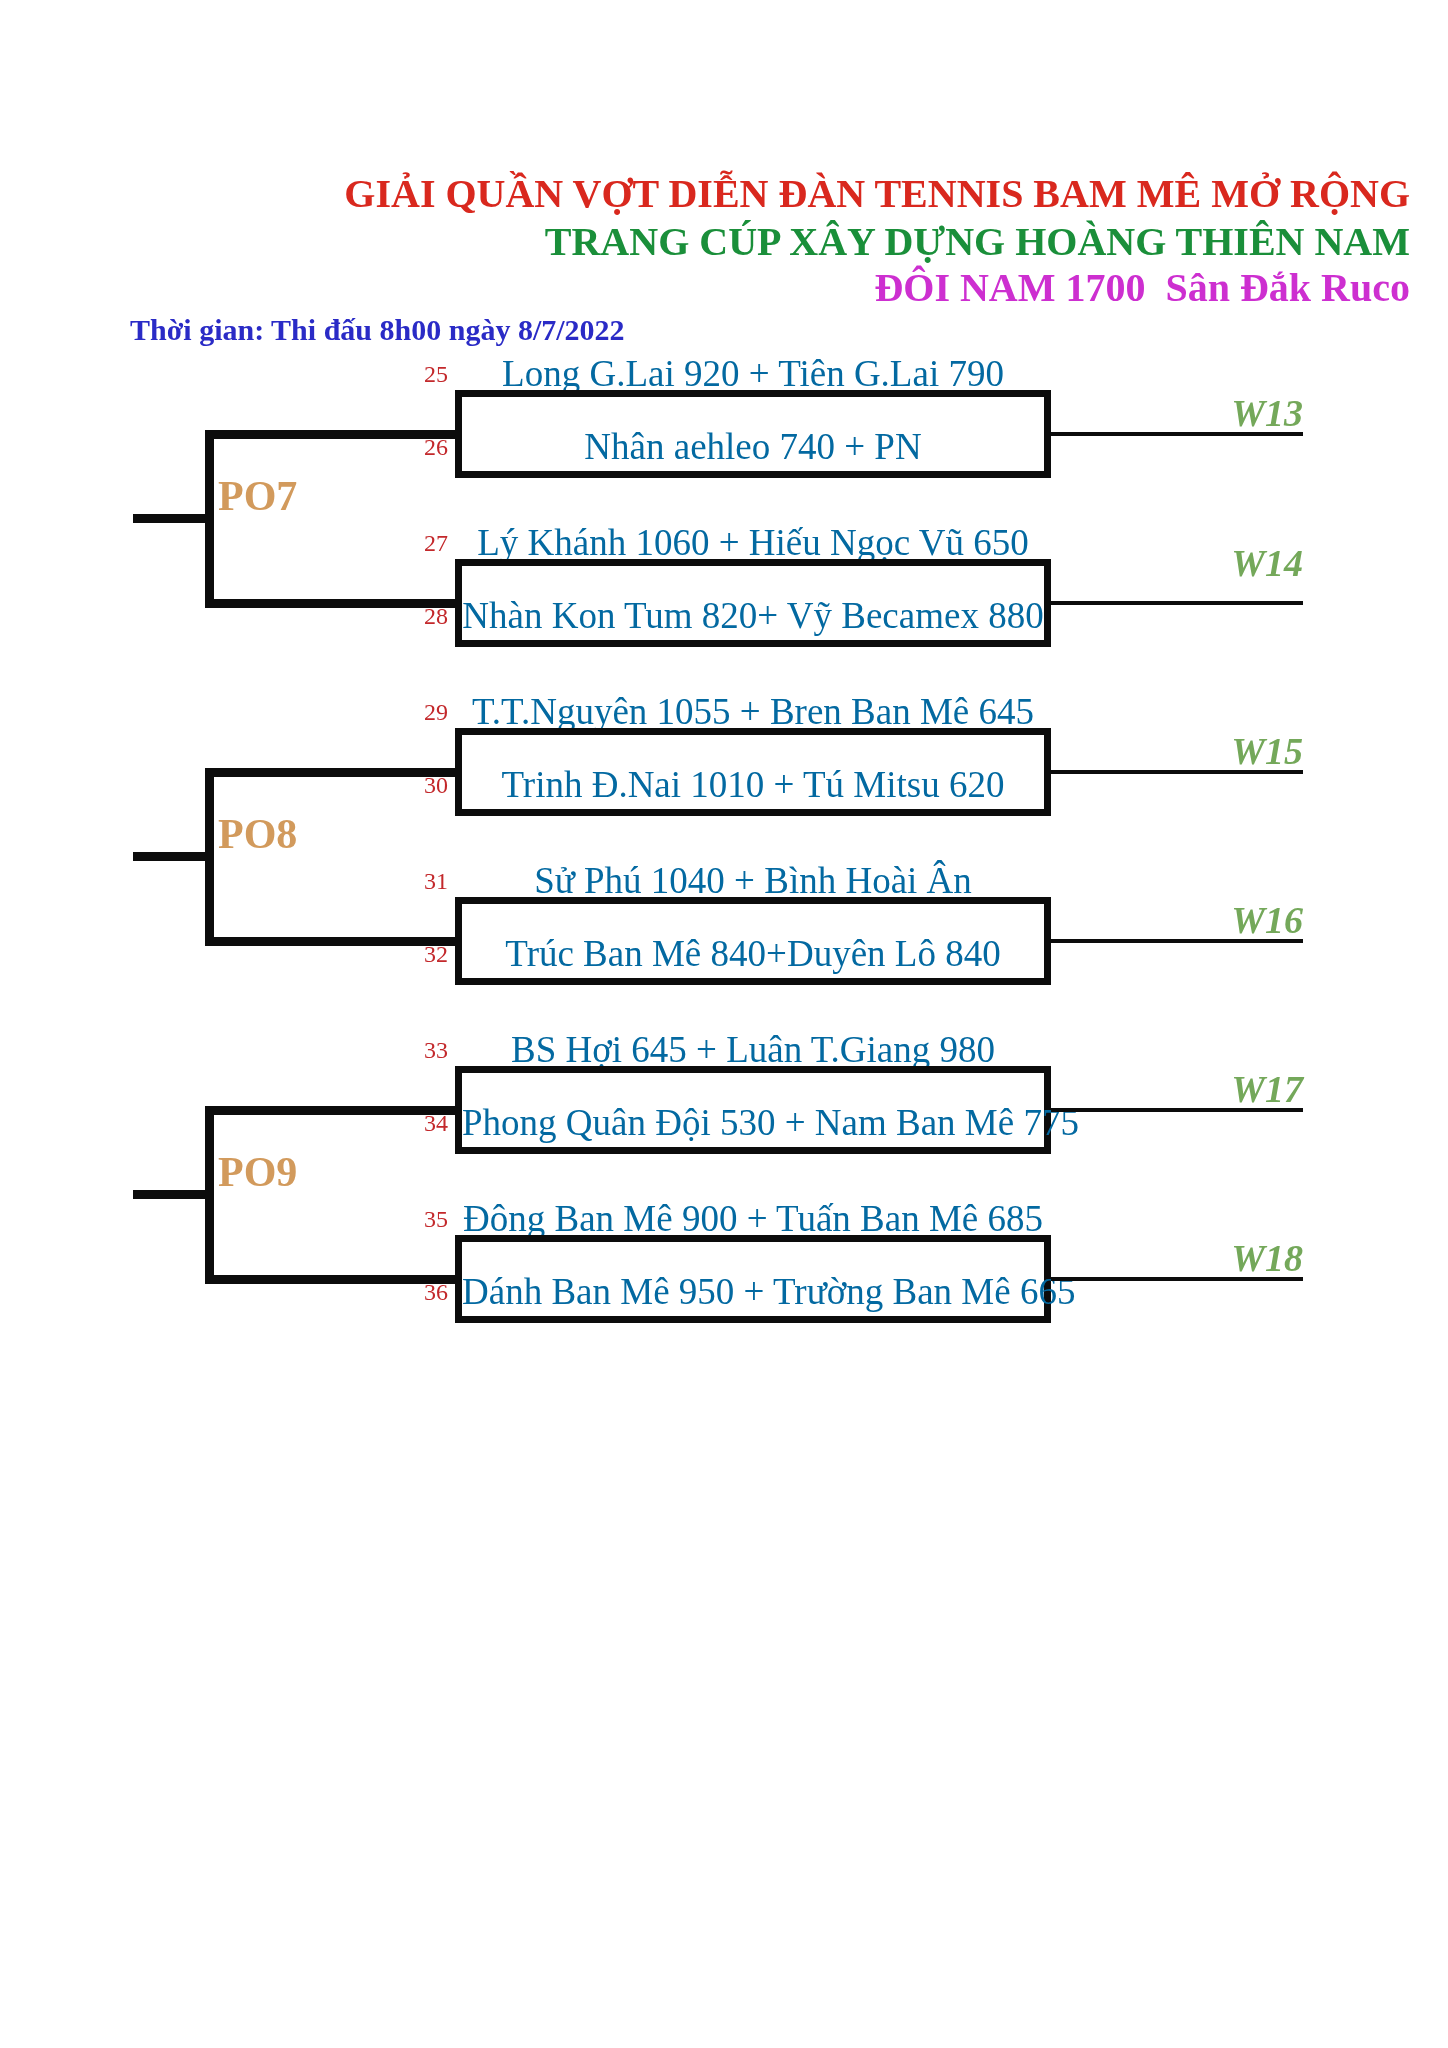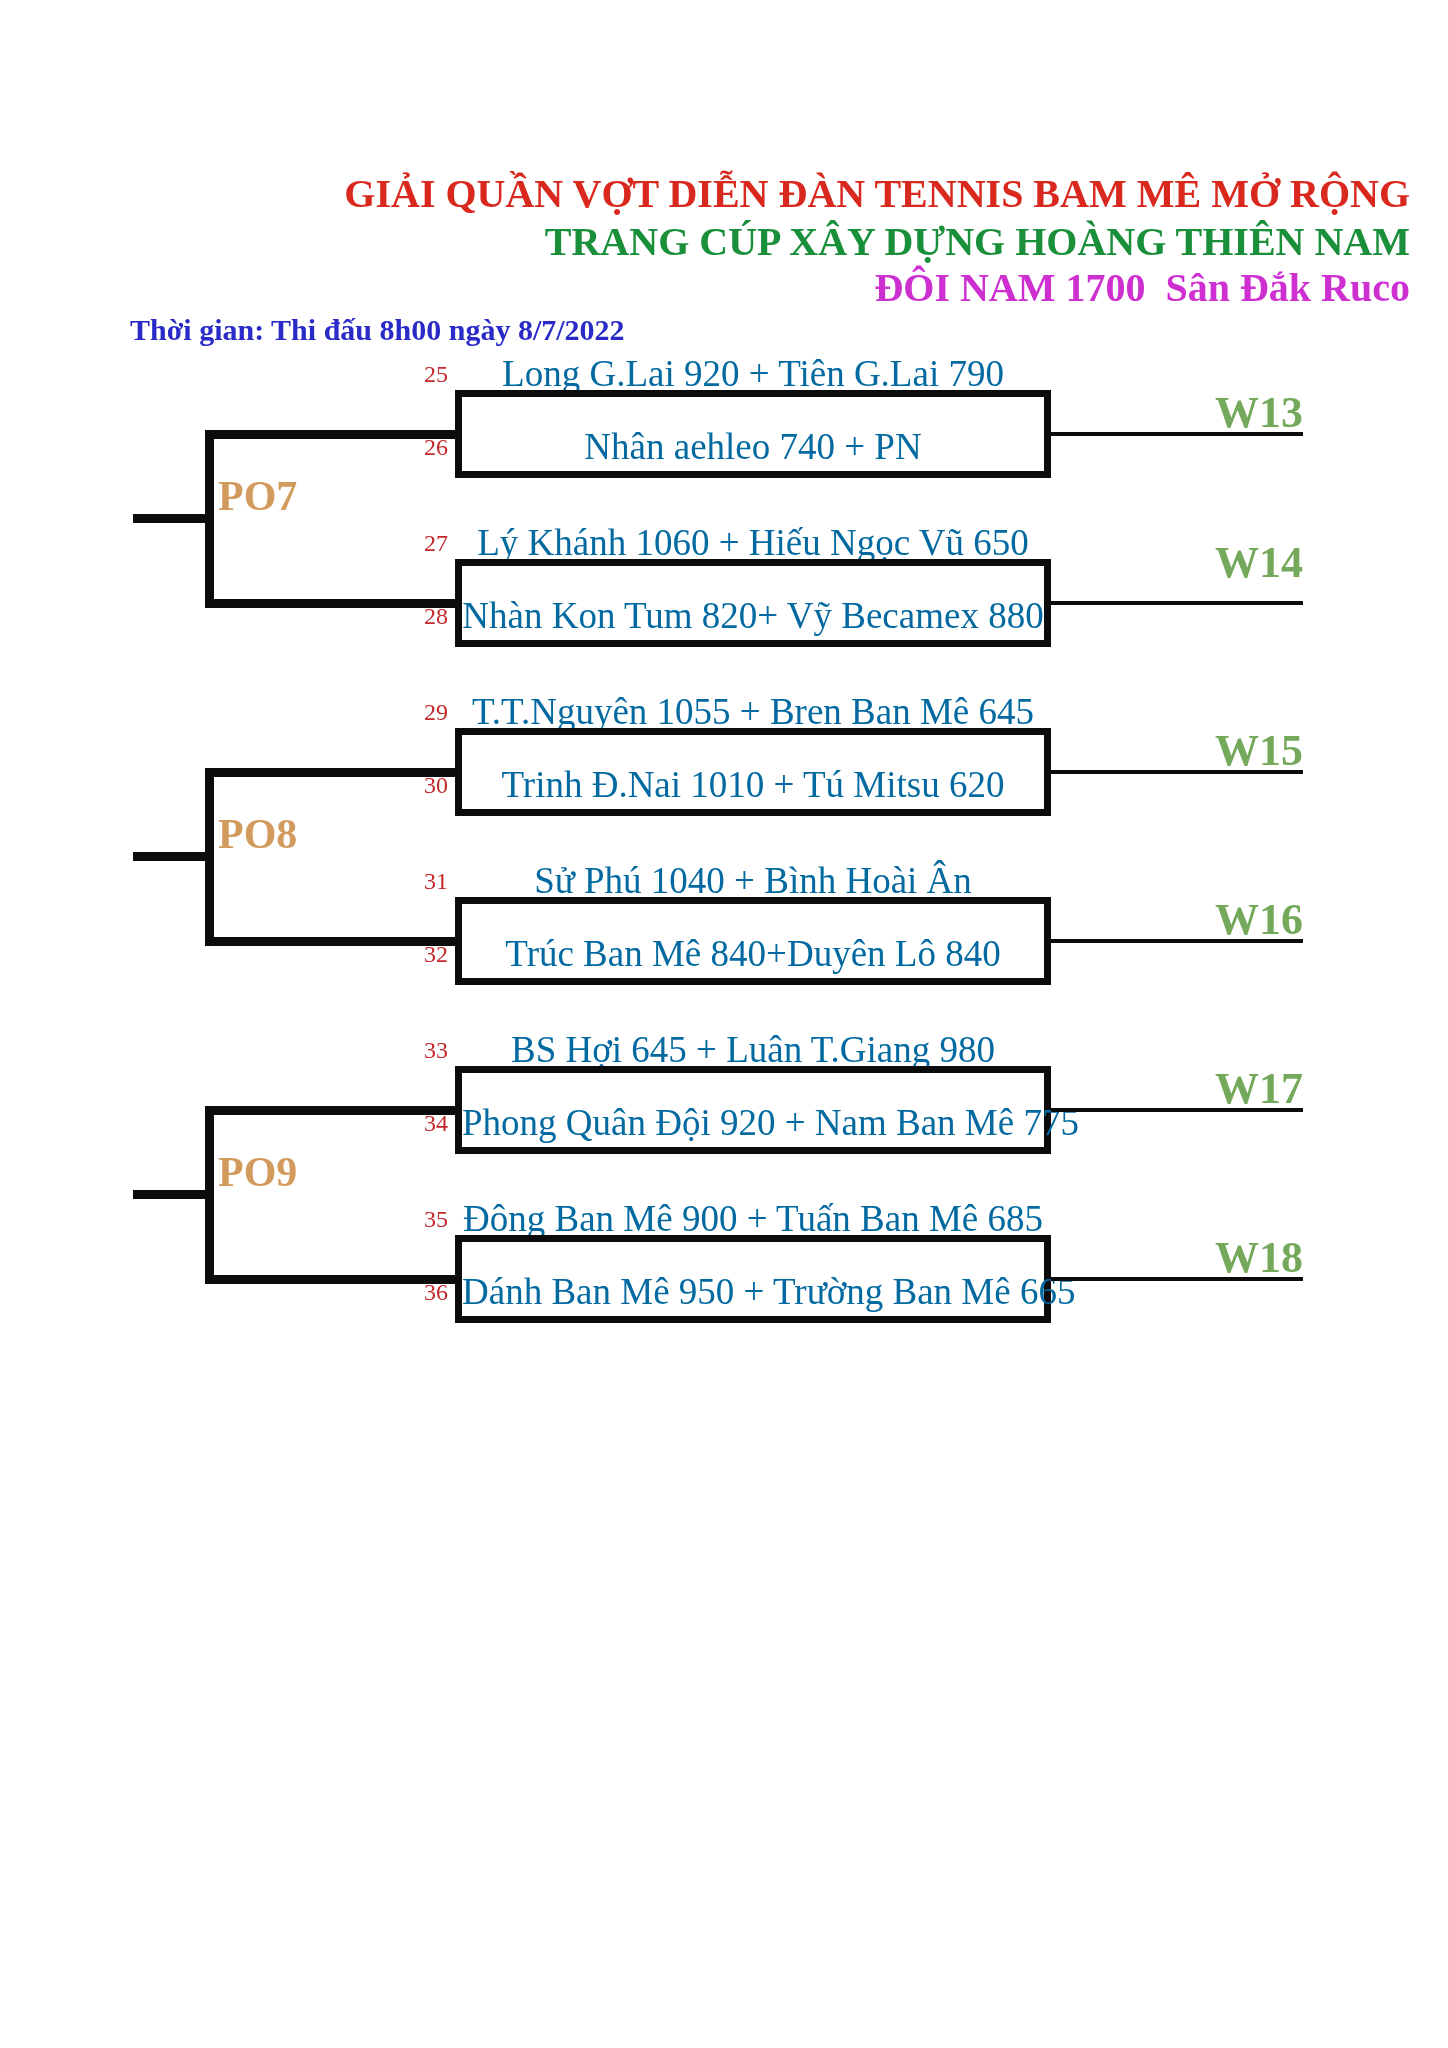--- a/index.html
+++ b/index.html
@@ -28,21 +28,21 @@
   .hline,.vline,.stub{background:var(--line_black);}
   .hline{height:9px;width:257px;left:205px;}
   .vline{width:9px;height:178px;left:205px;}
   .stub{height:9px;width:76px;left:133px;}
   .po-label{left:218px;width:200px;font-size:42px;font-weight:bold;color:var(--group_label_orange);line-height:44px;}
   
   .seed{left:310px;width:138px;text-align:right;font-size:24px;font-weight:normal;color:var(--seed_red);line-height:44px;}
   .team{left:462px;width:582px;text-align:center;font-size:37px;color:#0369a1;line-height:44px;white-space:nowrap;}
   .mbox{left:455px;width:596px;height:88px;border:7px solid var(--line_black);background:transparent;}
   .wline{left:1051px;width:252px;height:4px;background:var(--line_black);}
-  .wlabel{left:1080px;width:223px;text-align:right;font-size:44px;font-weight:bold;color:var(--winner_green);line-height:42px;}
+  .wlabel{left:1080px;width:223px;text-align:right;font-size:38px;font-weight:bold;color:var(--winner_green);line-height:42px;font-style:italic;}
 </style>
 </head>
 <body>
 
 <div class="abs title t1">GIẢI QUẦN VỢT DIỄN ĐÀN TENNIS BAM MÊ MỞ RỘNG</div>
 <div class="abs title t2">TRANG CÚP XÂY DỰNG HOÀNG THIÊN NAM</div>
 <div class="abs title t3">ĐÔI NAM 1700  Sân Đắk Ruco</div>
 <div class="abs schedule">Thời gian: Thi đấu 8h00 ngày 8/7/2022</div>
 
 <div class="abs hline" style="top:430px"></div>
@@ -92,21 +92,21 @@
 <div class="abs hline" style="top:1106px"></div>
 <div class="abs vline" style="top:1106px"></div>
 <div class="abs hline" style="top:1275px"></div>
 <div class="abs stub" style="top:1190px"></div>
 <div class="abs po-label" style="top:1150px">PO9</div>
 
 <div class="abs seed" style="top:1028px">33</div>
 <div class="abs team" style="top:1028px">BS Hợi 645 + Luân T.Giang 980</div>
 <div class="abs mbox" style="top:1066px"></div>
 <div class="abs seed" style="top:1101px">34</div>
-<div class="abs team" style="top:1101px">Phong Quân Đội 920 + Nam Ban Mê 775</div>
+<div class="abs team" style="top:1101px">Phong Quân Đội 530 + Nam Ban Mê 775</div>
 <div class="abs wline" style="top:1108px"></div>
 <div class="abs wlabel" style="top:1068px">W17</div>
 
 <div class="abs seed" style="top:1197px">35</div>
 <div class="abs team" style="top:1197px">Đông Ban Mê 900 + Tuấn Ban Mê 685</div>
 <div class="abs mbox" style="top:1235px"></div>
 <div class="abs seed" style="top:1270px">36</div>
 <div class="abs team" style="top:1270px">Dánh Ban Mê 950 + Trường Ban Mê 665</div>
 <div class="abs wline" style="top:1277px"></div>
 <div class="abs wlabel" style="top:1237px">W18</div>

